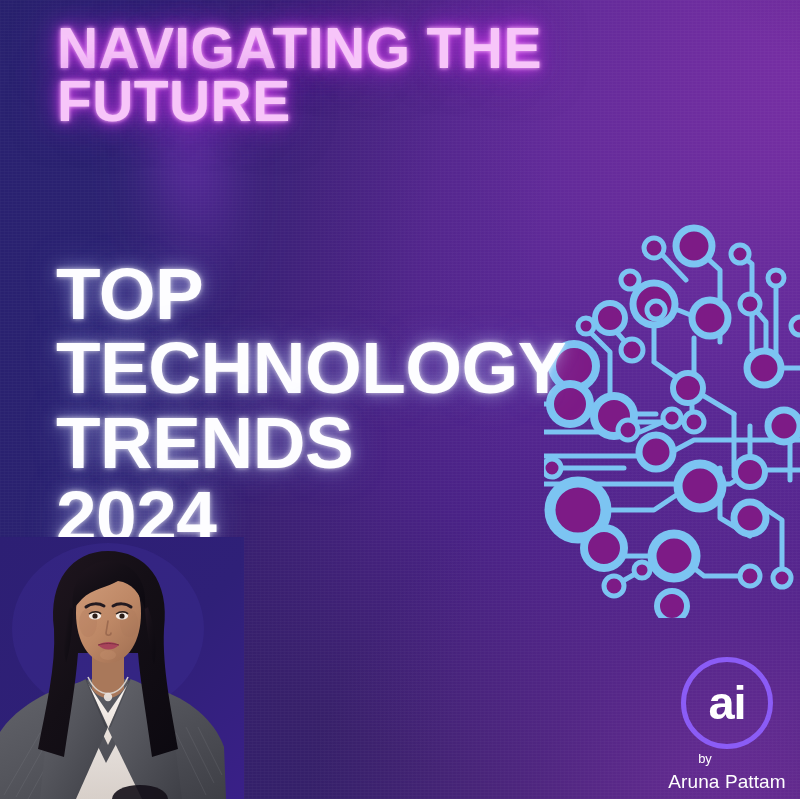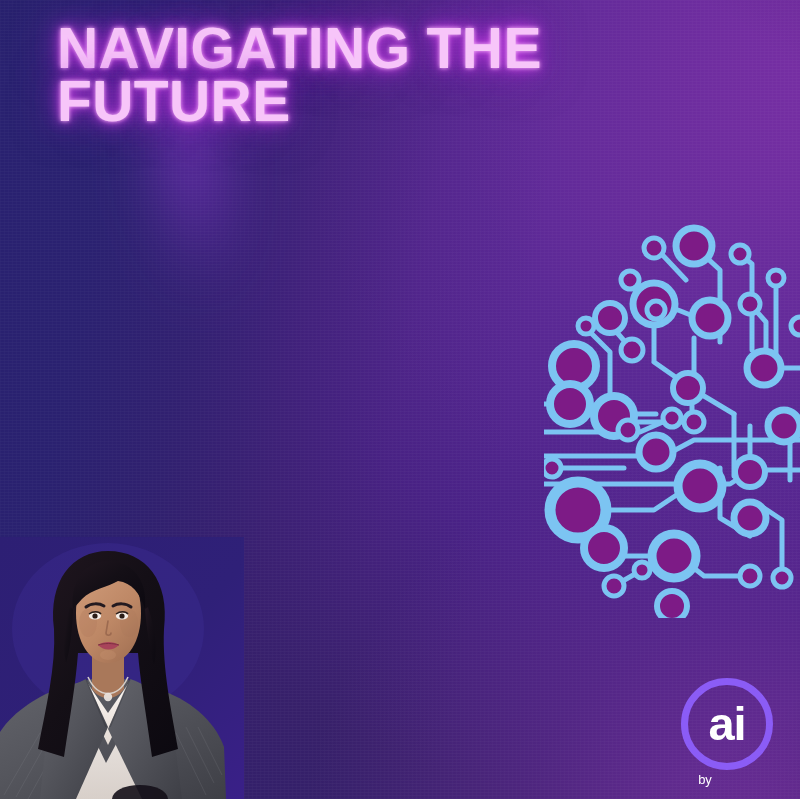--- a/index.html
+++ b/index.html
@@ -139,21 +139,21 @@
     right: 8px;
     bottom: 6px;
     width: 130px;
     text-align: center;
   }
   .logo-mark {
     position: relative;
     width: 92px;
     height: 92px;
     margin: 0 auto 3px auto;
-    border: 7px solid #8b5cf6;
+    border: 5px solid #8b5cf6;
     border-radius: 50%;
   }
   .logo-mark-text {
     position: absolute;
     left: 0; right: 0;
     top: 50%;
     transform: translateY(-52%);
     font-size: 47px;
     font-weight: bold;
     color: #ffffff;
@@ -264,20 +264,26 @@
         <circle cx="238" cy="360" r="9" fill="#7d1b86" stroke="#7cc4f2" stroke-width="5"></circle>
         <circle cx="70" cy="368" r="10" fill="#7d1b86" stroke="#7cc4f2" stroke-width="5"></circle>
         <circle cx="98" cy="352" r="8" fill="#7d1b86" stroke="#7cc4f2" stroke-width="5"></circle>
         <circle cx="256" cy="108" r="9" fill="#7d1b86" stroke="#7cc4f2" stroke-width="5"></circle>
       </g>
     </svg>
   </div>
 
   <div class="eyebrow">Navigating the Future</div>
 
+  <h1 class="headline">
+    <span class="ln">Top</span>
+    <span class="ln">Technology</span>
+    <span class="ln">Trends</span>
+    <span class="ln">2024</span>
+  </h1>
 
   <div class="portrait">
     <svg viewBox="0 0 244 262" width="244" height="262" aria-hidden="true">
       <defs>
         <clipPath id="pClip">
             <rect x="0" y="0" width="244" height="262"></rect>
           </clipPath>
         <linearGradient id="photoBg" x1="0" y1="0" x2="1" y2="1">
           <stop offset="0%" stop-color="#2d1f74"></stop>
           <stop offset="55%" stop-color="#2f2078"></stop>
@@ -374,15 +380,16 @@
         <ellipse cx="140" cy="262" rx="28" ry="14" fill="#141018" opacity="0.9"></ellipse>
       </g>
     </svg>
   </div>
 
   <div class="logo-block">
     <div class="logo-mark">
       <div class="logo-mark-text">ai</div>
     </div>
     <div class="logo-by">by</div>
+    <div class="logo-name">Aruna Pattam</div>
   </div>
 
 </div>
 
 </body></html>

